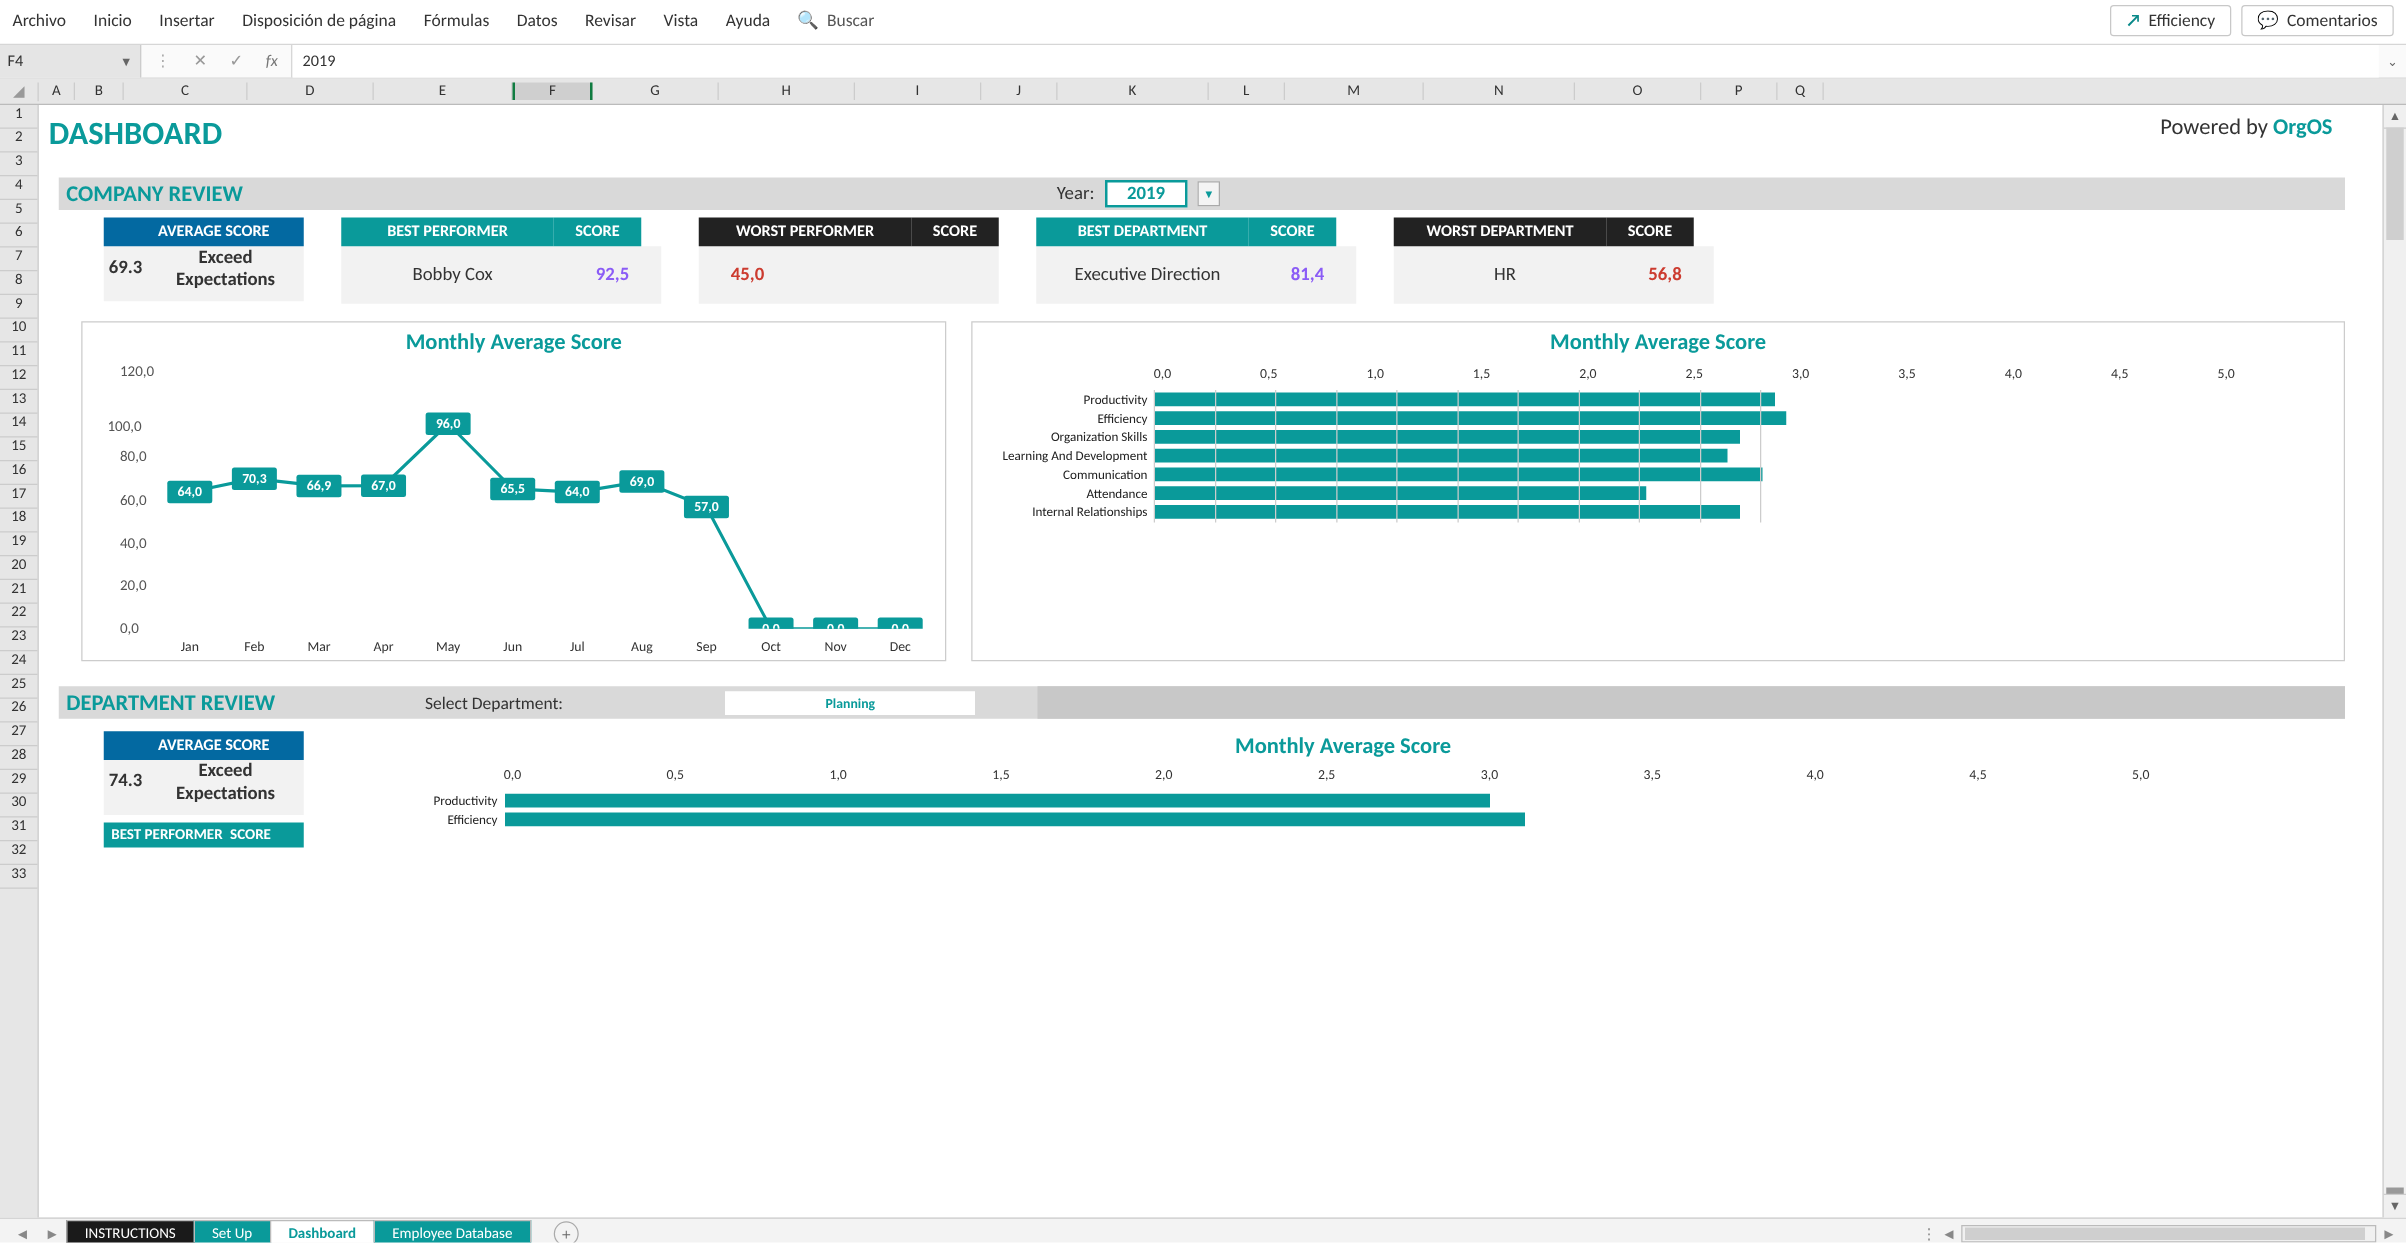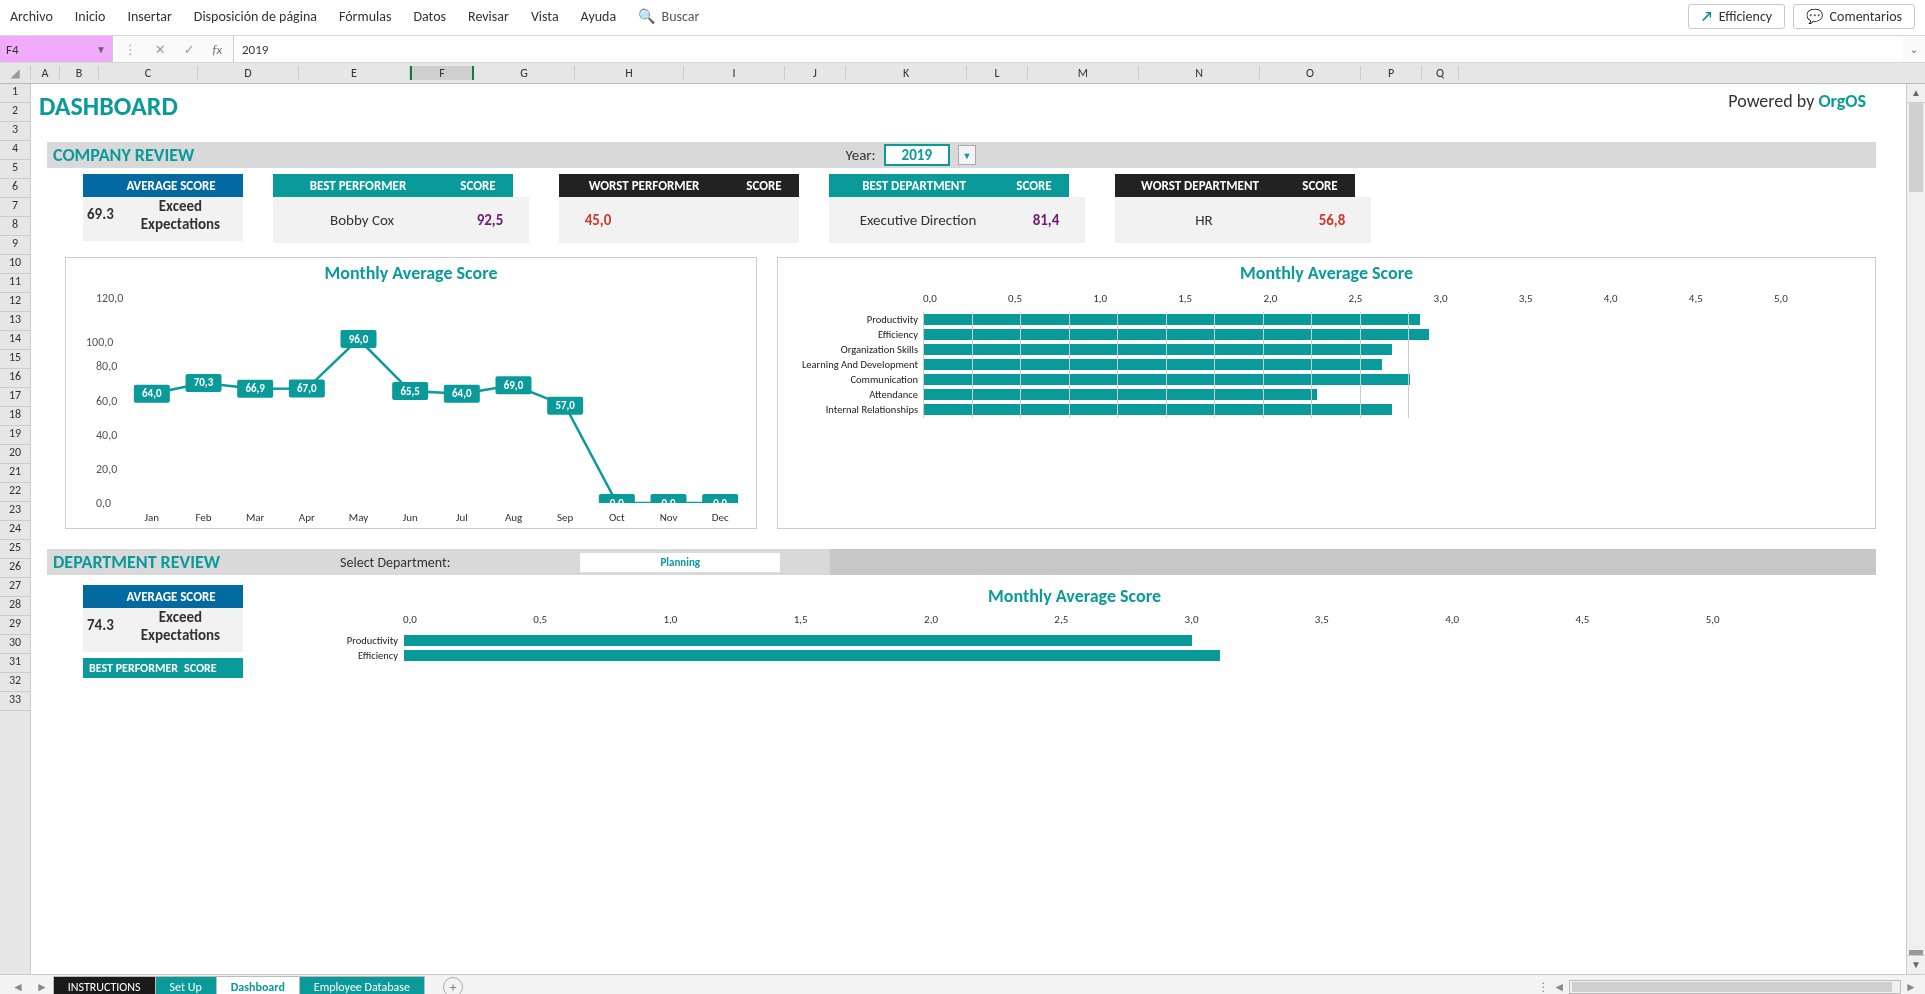--- a/index.html
+++ b/index.html
@@ -34,21 +34,21 @@
 .formula-row {
   display: flex; align-items: center;
   border-bottom: 1px solid #d6d6d6;
   height: 26px;
   font-size: 13px;
   background: #fafafa;
 }
 .name-box {
   width: 100px; border-right: 1px solid #ccc;
   padding: 0 6px; display: flex; align-items: center; justify-content: space-between;
-  background: #f0abfc; height: 100%;
+  background: #e5e5e5; height: 100%;
 }
 .name-box .dd { color: #666; font-size: 10px; }
 .fx-icons {
   width: 120px; display: flex; align-items: center; justify-content: center; gap: 18px;
   color: #888; height: 100%; border-right: 1px solid #ccc;
 }
 .fx-icons .x { color:#999; } .fx-icons .chk { color:#999; } .fx-icons .fx { font-style: italic; color:#777;}
 .formula-input {
   flex: 1; padding: 0 8px; background: #fff; height: 100%; display: flex; align-items: center;
 }
@@ -106,21 +106,21 @@
 .avg .body .v1 { font-weight:bold; padding:8px 4px 0 4px;}
 .avg .body .v2 { font-weight:bold; padding:0 4px 8px 4px;}
 
 .dual { }
 .dual .hdr .h1 { width:170px; }
 .dual .hdr .h2 { width:70px; }
 .dual .body .b1 { width:170px; }
 .dual .body .b2 { width:70px; font-weight:bold; }
 .teal .hdr div{ background:#0a9a9a; }
 .dark .hdr div{ background:#222; }
-.teal .b2{ color:#701a75;}
+.teal .b2{ color:#8b5cf6;}
 .dark .b2{ color:#cc3b2f;}
 
 
 .charts-row { display:flex; gap: 20px; margin: 14px 30px 0 34px; }
 .chart-box { border:1px solid #ccc; background:#fff; position:relative; }
 .chart-title { text-align:center; color:#0a9a9a; font-weight:bold; font-size:18px; padding:4px 0;}
 
 
 .linechart { width: 690px; height: 270px; }
 .lc-plot { position:absolute; left:60px; right:10px; top:40px; bottom:25px; }

